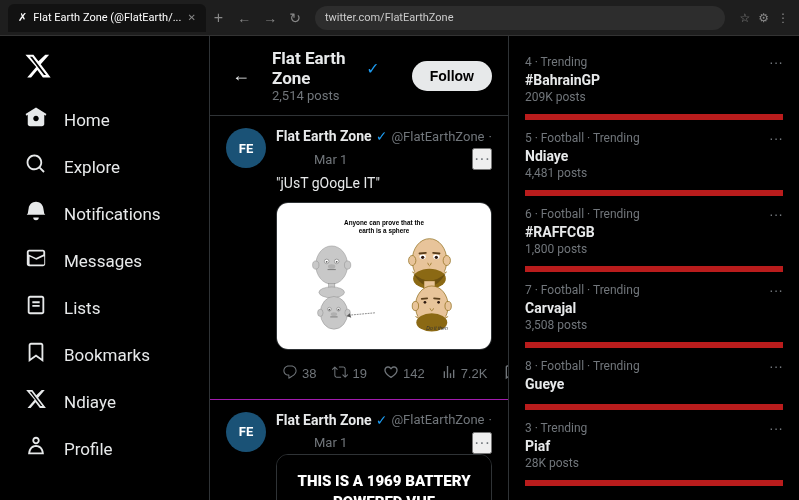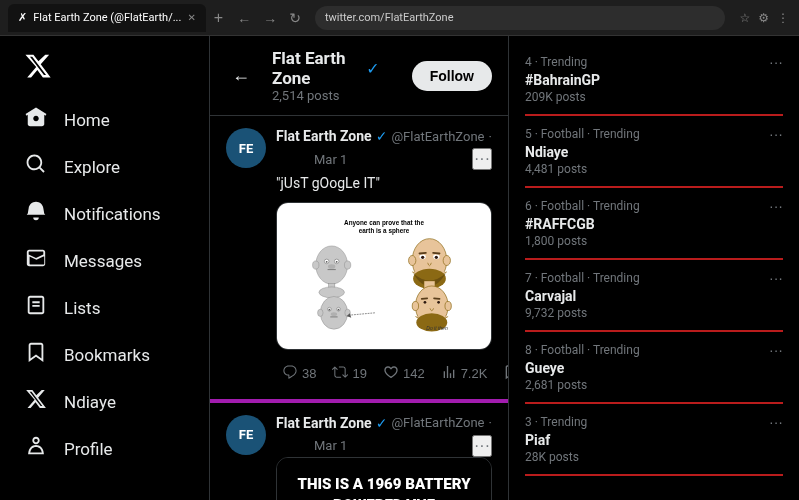--- a/index.html
+++ b/index.html
@@ -159,21 +159,21 @@
       font-size: 14px;
       font-weight: 700;
       cursor: pointer;
     }
 
     
     .tweet {
       display: flex;
       padding: 12px 16px;
       gap: 10px;
-      border-bottom: 4px solid #a21caf;
+      border-bottom: 1px solid #a21caf;
       cursor: pointer;
     }
     .tweet-avatar {
       width: 40px;
       height: 40px;
       border-radius: 50%;
       background: #1a5276;
       min-width: 40px;
       display: flex;
       align-items: center;
@@ -260,21 +260,21 @@
       color: #e7e9ea;
       font-size: 14px;
       outline: none;
       flex: 1;
     }
     .search-bar input::placeholder { color: #71767b; }
     .search-icon { color: #71767b; font-size: 15px; }
 
     .trend-item {
       padding: 10px 0;
-      border-bottom: 2px solid #b91c1c;
+      border-bottom: 6px solid #b91c1c;
       cursor: pointer;
     }
     .trend-meta { font-size: 12px; color: #71767b; display: flex; justify-content: space-between; align-items: center; }
     .trend-name { font-size: 14px; font-weight: 700; margin: 2px 0; }
     .trend-count { font-size: 12px; color: #71767b; }
     .trend-more-btn { color: #71767b; font-size: 14px; cursor: pointer; background: none; border: none; }
 
     
     ::-webkit-scrollbar { width: 4px; }
     ::-webkit-scrollbar-track { background: #000; }
@@ -585,29 +585,28 @@
     </div>
     <div class="trend-name">#RAFFCGB</div>
     <div class="trend-count">1,800 posts</div>
   </div>
           <div class="trend-item">
     <div class="trend-meta">
       <span>7 · Football · Trending</span>
       <button class="trend-more-btn">···</button>
     </div>
     <div class="trend-name">Carvajal</div>
-    <div class="trend-count">9,732 posts</div>
+    <div class="trend-count">3,508 posts</div>
   </div>
           <div class="trend-item">
     <div class="trend-meta">
       <span>8 · Football · Trending</span>
       <button class="trend-more-btn">···</button>
     </div>
     <div class="trend-name">Gueye</div>
-    <div class="trend-count">2,681 posts</div>
   </div>
           <div class="trend-item">
     <div class="trend-meta">
       <span>3 · Trending</span>
       <button class="trend-more-btn">···</button>
     </div>
     <div class="trend-name">Piaf</div>
     <div class="trend-count">28K posts</div>
   </div>
         </div>

